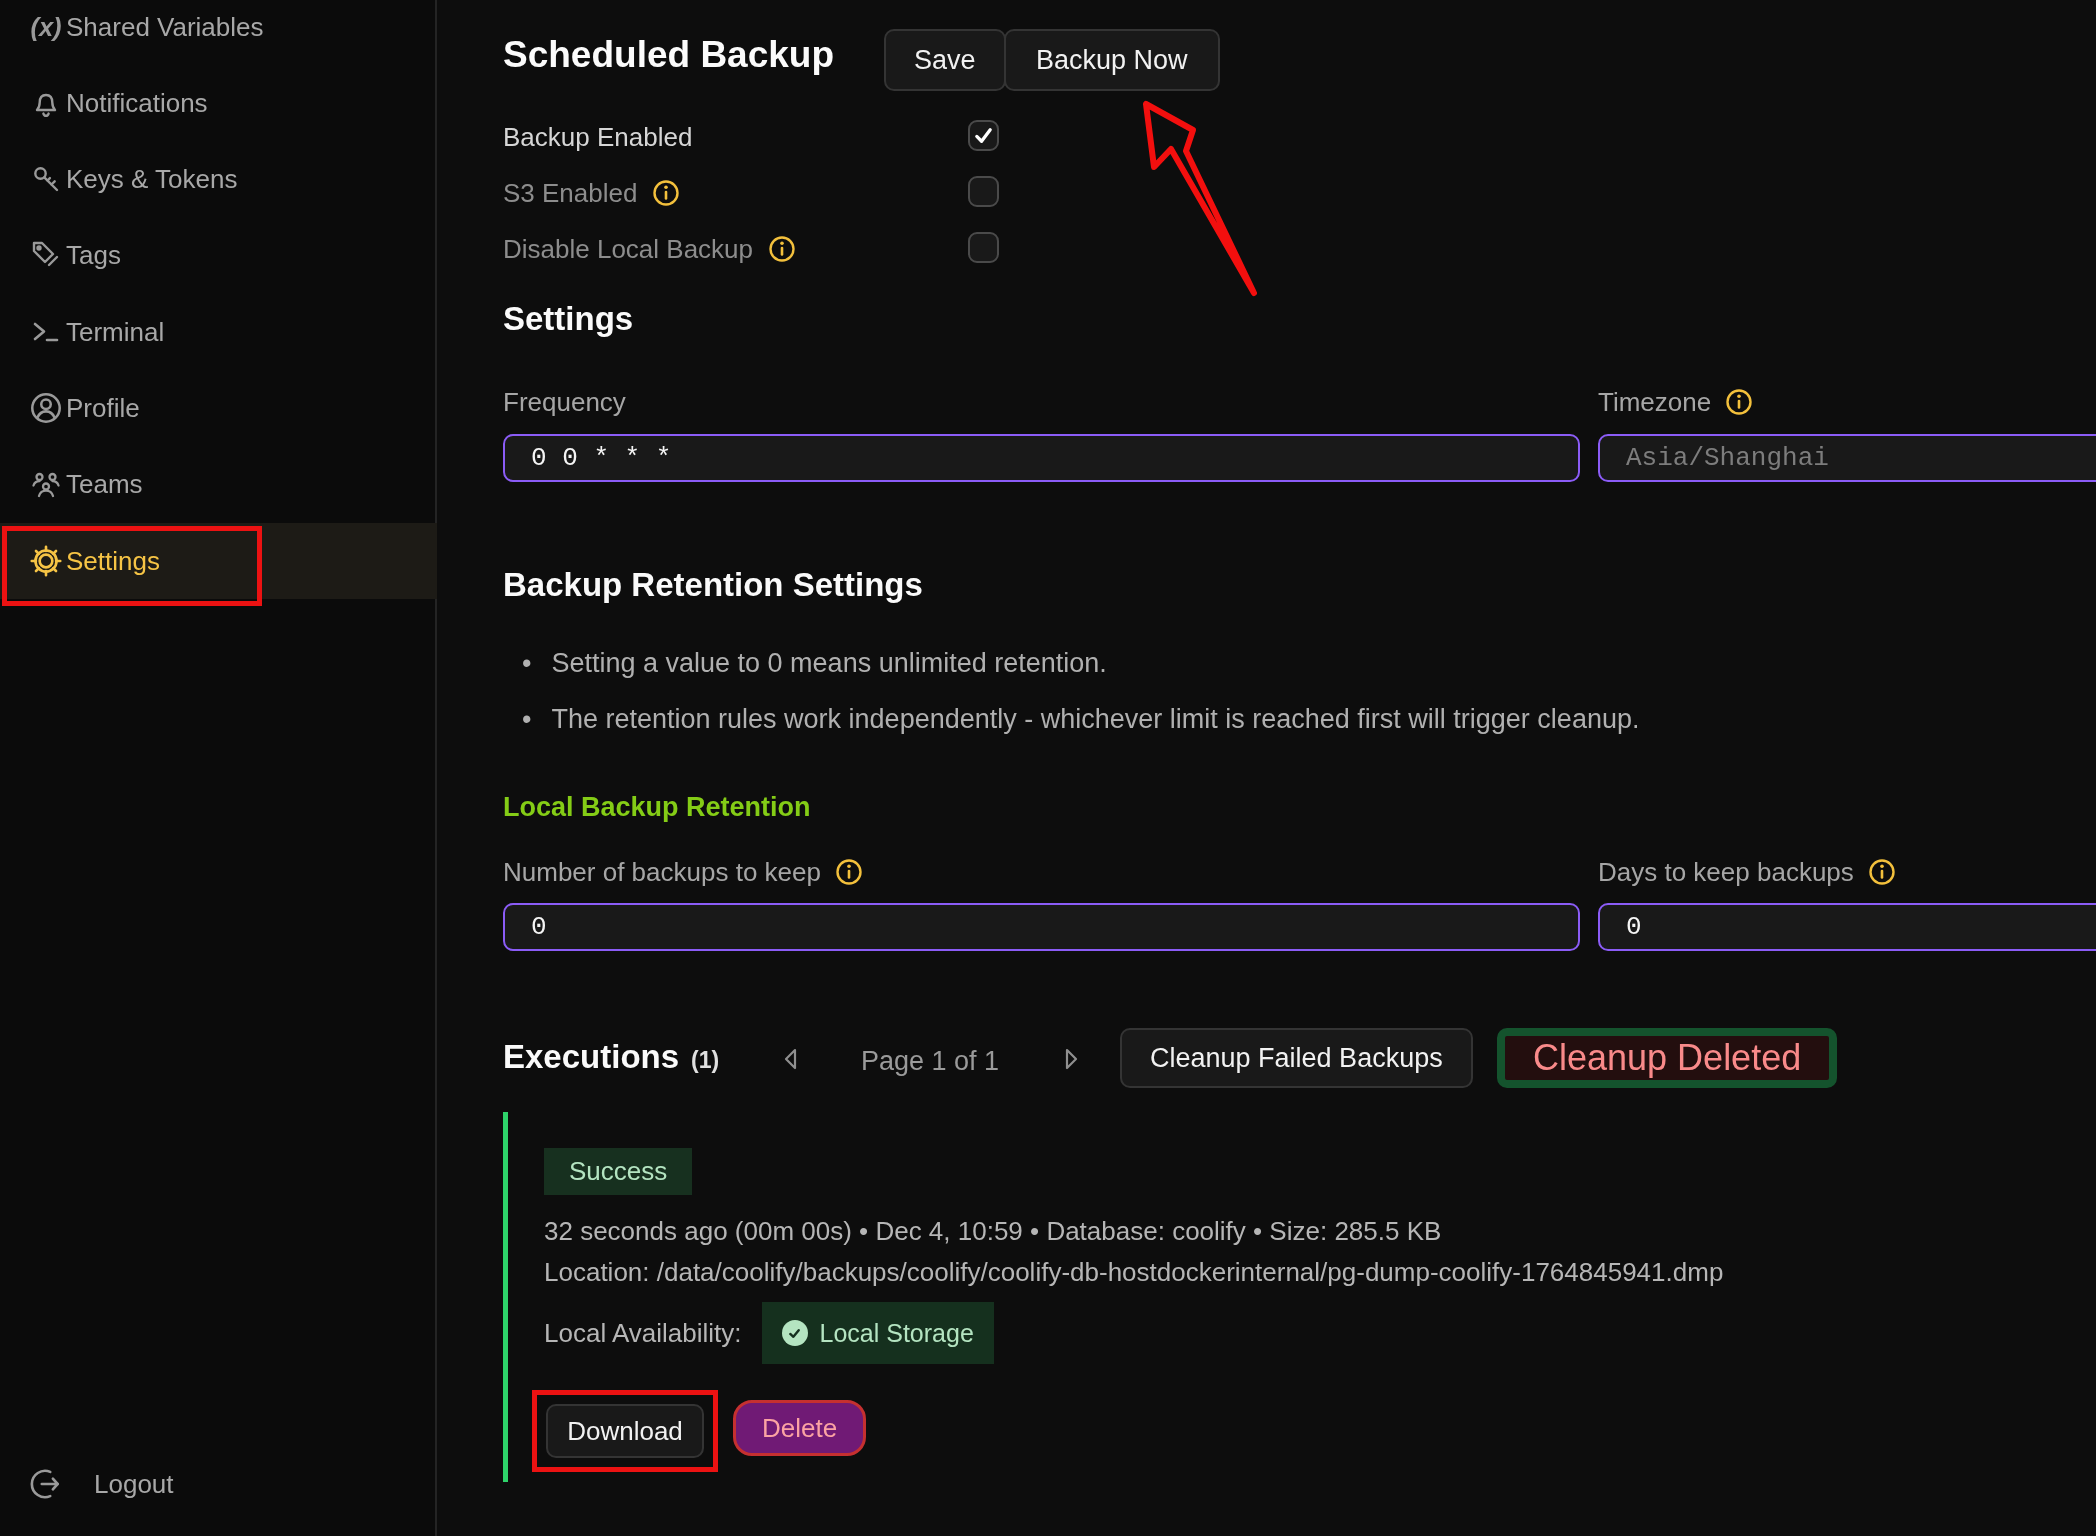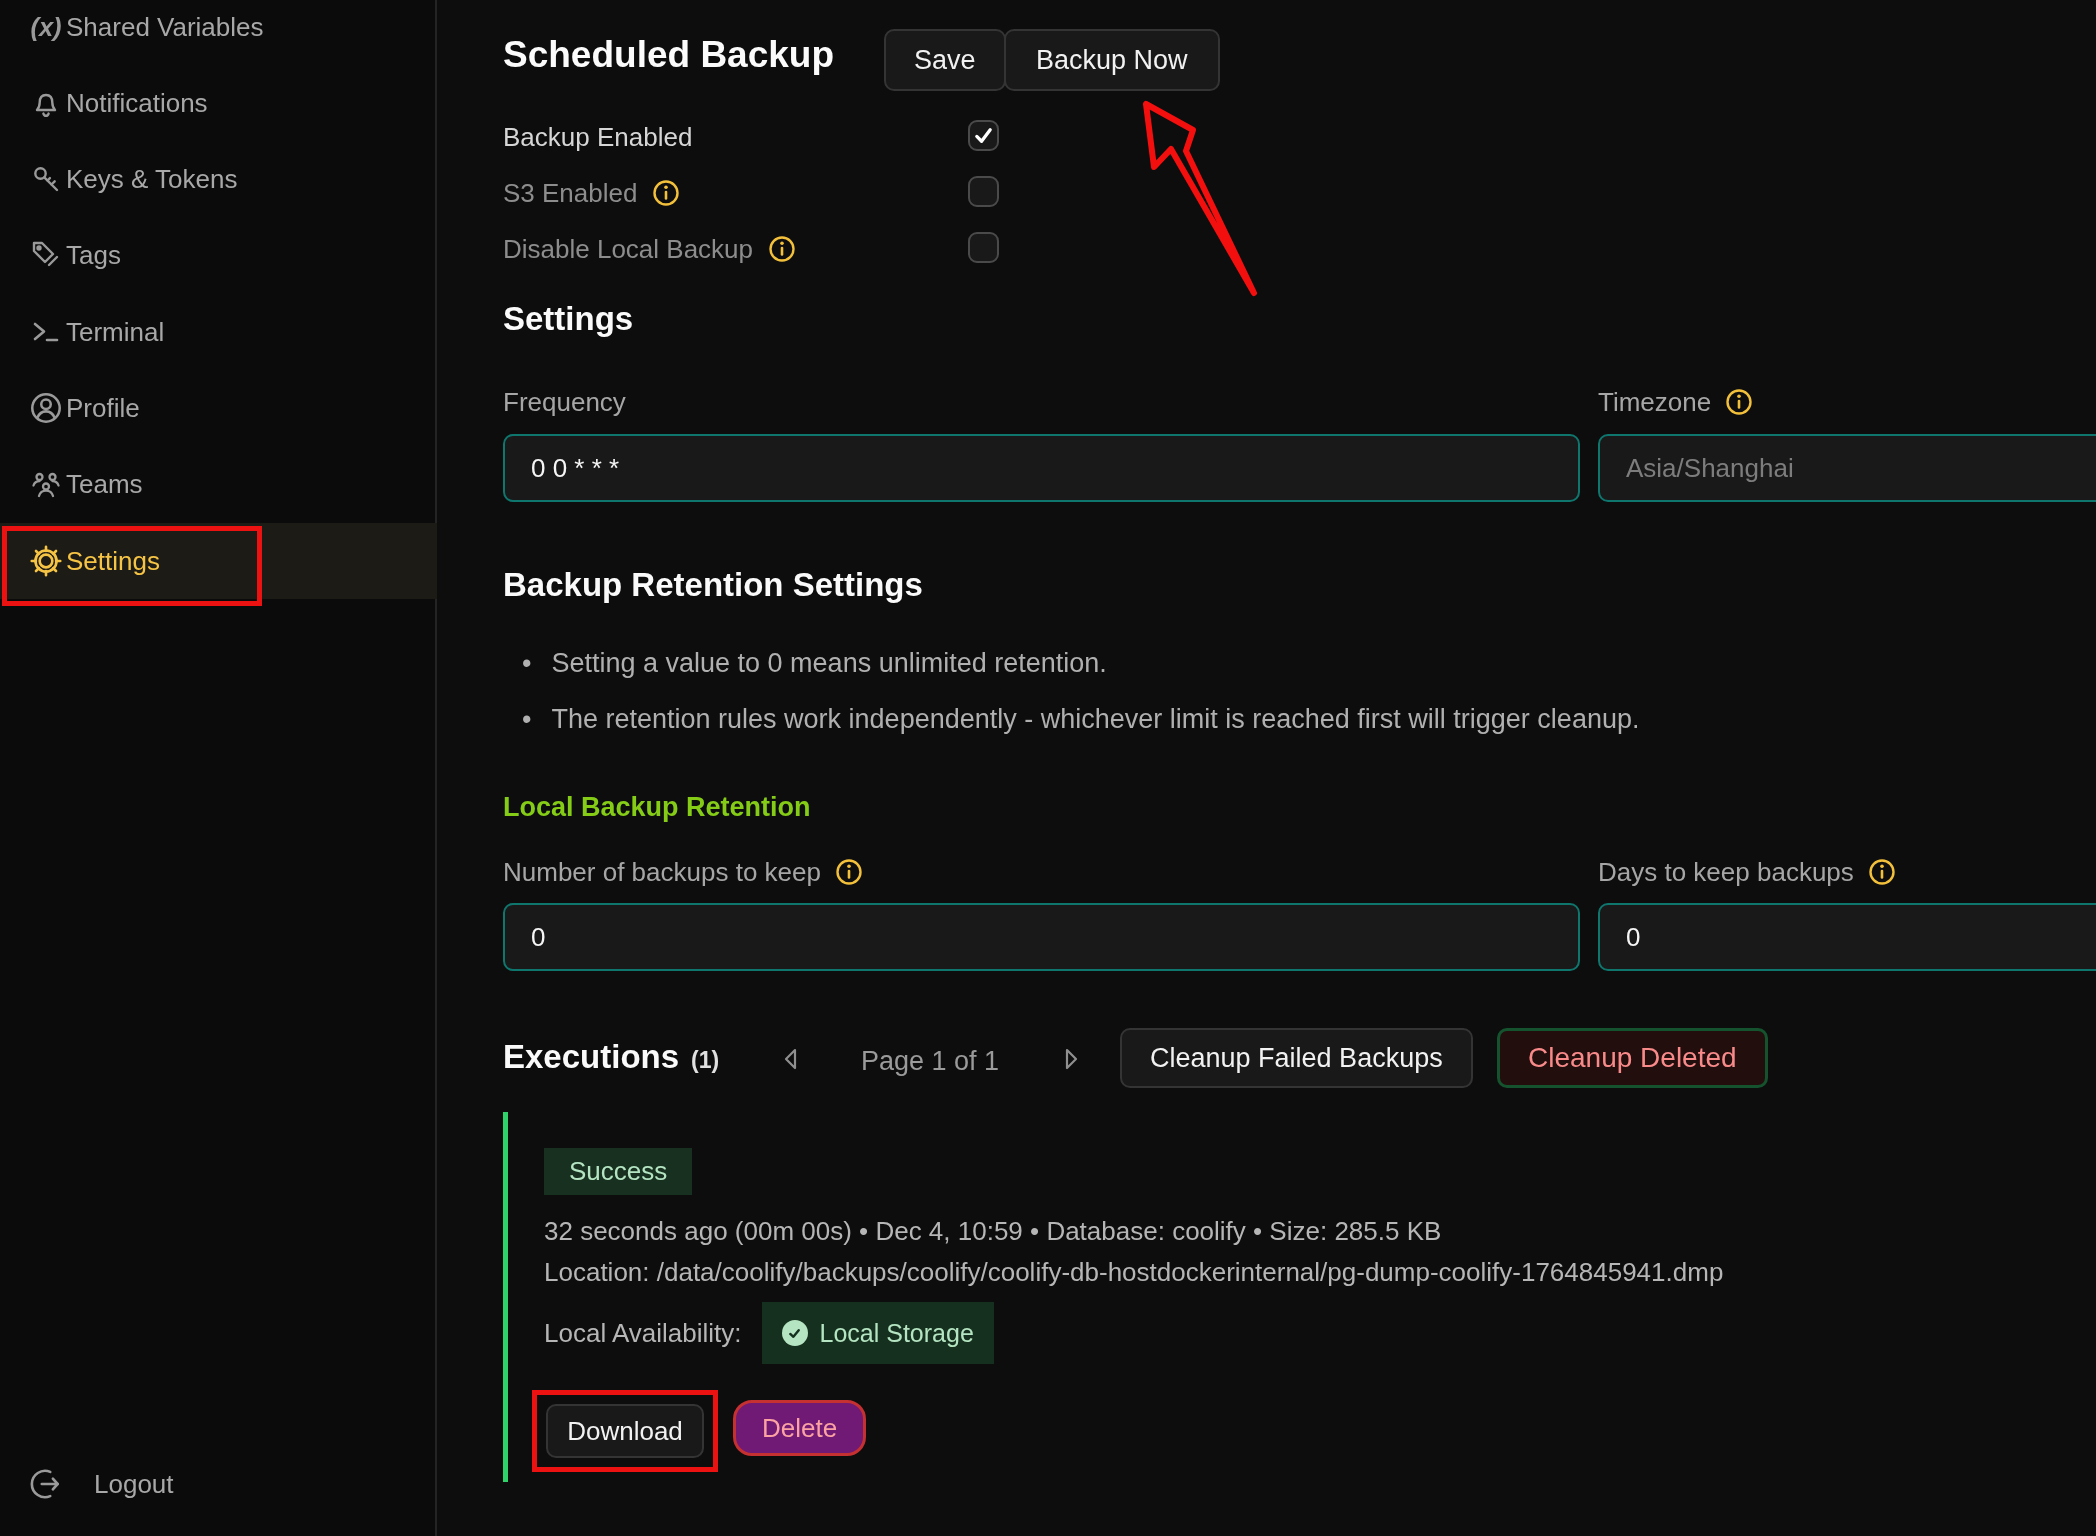--- a/index.html
+++ b/index.html
@@ -25,33 +25,33 @@
   .page-title{position:absolute;left:503px;top:34px;font-size:37px;font-weight:bold;color:#fbfbfb;}
   .btn{box-sizing:border-box;display:flex;align-items:center;justify-content:center;background:#191919;border:2px solid #343434;border-radius:10px;color:#f2f2f2;font-size:27px;cursor:pointer;white-space:nowrap;}
   .save-btn{position:absolute;left:884px;top:29px;height:62px;padding:0 28px;}
   .backupnow-btn{position:absolute;left:1004px;top:29px;height:62px;padding:0 30px;}
   .toggle-row{position:absolute;left:503px;height:34px;display:flex;align-items:center;gap:14px;}
   .toggle-label{font-size:26px;color:#d6d6d6;}
   .toggle-label.dim{color:#8d8d8d;}
   .checkbox{position:absolute;left:968px;width:31px;height:31px;border:2px solid #4a4a4a;border-radius:9px;background:#191919;box-sizing:border-box;display:flex;align-items:center;justify-content:center;cursor:pointer;}
   .section-h{position:absolute;left:503px;font-size:33px;font-weight:bold;color:#fafafa;}
   .field-label{position:absolute;height:32px;display:flex;align-items:center;gap:13px;font-size:26px;color:#a6a6a6;}
-  .input{position:absolute;box-sizing:border-box;height:68px;background:#191919;border:2px solid #0f766e;border-radius:10px;color:#f5f5f5;font-size:26px;padding:0 26px;font-family:Liberation Sans, sans-serif;outline:none;}
+  .input{position:absolute;box-sizing:border-box;height:48px;background:#191919;border:2px solid #8b5cf6;border-radius:10px;color:#f5f5f5;font-size:26px;padding:0 26px;font-family:Liberation Mono, monospace;outline:none;}
   .input::placeholder{color:#7d7d7d;}
   .bullet-row{position:absolute;left:522px;display:flex;gap:20px;font-size:27px;color:#b0b0b0;}
   .bullet-dot{color:#b0b0b0;font-size:27px;}
   .sub-h{position:absolute;left:503px;font-size:27px;font-weight:bold;color:#84cc16;}
   
   .exec-h{position:absolute;left:503px;top:1038px;display:flex;align-items:baseline;gap:12px;}
   .exec-h .big{font-size:33px;font-weight:bold;color:#fafafa;}
   .exec-h .count{font-size:23px;font-weight:bold;color:#e0e0e0;}
   .pager-chev{position:absolute;top:1044px;width:26px;height:30px;display:flex;align-items:center;justify-content:center;cursor:pointer;}
   .page-label{position:absolute;left:845px;top:1046px;width:170px;text-align:center;font-size:27px;color:#9a9a9a;}
   .cleanup-failed{position:absolute;left:1120px;top:1028px;height:60px;padding:0 28px;font-size:27px;}
-  .cleanup-deleted{position:absolute;left:1497px;top:1028px;height:60px;padding:0 28px;box-sizing:border-box;display:flex;align-items:center;background:#230e0e;border:3px solid #14532d;border-radius:10px;color:#f98a8a;font-size:28px;cursor:pointer;}
+  .cleanup-deleted{position:absolute;left:1497px;top:1028px;height:60px;padding:0 28px;box-sizing:border-box;display:flex;align-items:center;background:#230e0e;border:8px solid #14532d;border-radius:10px;color:#f98a8a;font-size:36px;cursor:pointer;}
   
   .exec-card{position:absolute;left:503px;top:1112px;width:1592px;height:370px;border-left:5px solid #2ed36a;}
   .status-badge{position:absolute;left:36px;top:36px;height:47px;display:flex;align-items:center;padding:0 25px;background:#17301f;border-radius:0;color:#b4e4c1;font-size:26px;}
   .meta-line{position:absolute;left:36px;top:104px;font-size:26px;color:#b6b6b6;white-space:nowrap;}
   .loc-line{position:absolute;left:36px;top:145px;font-size:26px;color:#b6b6b6;white-space:nowrap;}
   .avail-row{position:absolute;left:36px;top:198px;height:46px;display:flex;align-items:center;gap:20px;}
   .avail-label{font-size:26px;color:#b6b6b6;}
   .avail-badge{height:44px;display:flex;align-items:center;gap:12px;padding:9px 20px;background:#15301e;border-radius:0;color:#b4e4c1;font-size:25px;}
   .check-circle{width:26px;height:26px;border-radius:50%;background:#b4e4c1;display:flex;align-items:center;justify-content:center;}
   .dl-annotation{position:absolute;left:24px;top:278px;width:176px;height:72px;border:5px solid #ec1212;display:flex;align-items:center;justify-content:center;}

